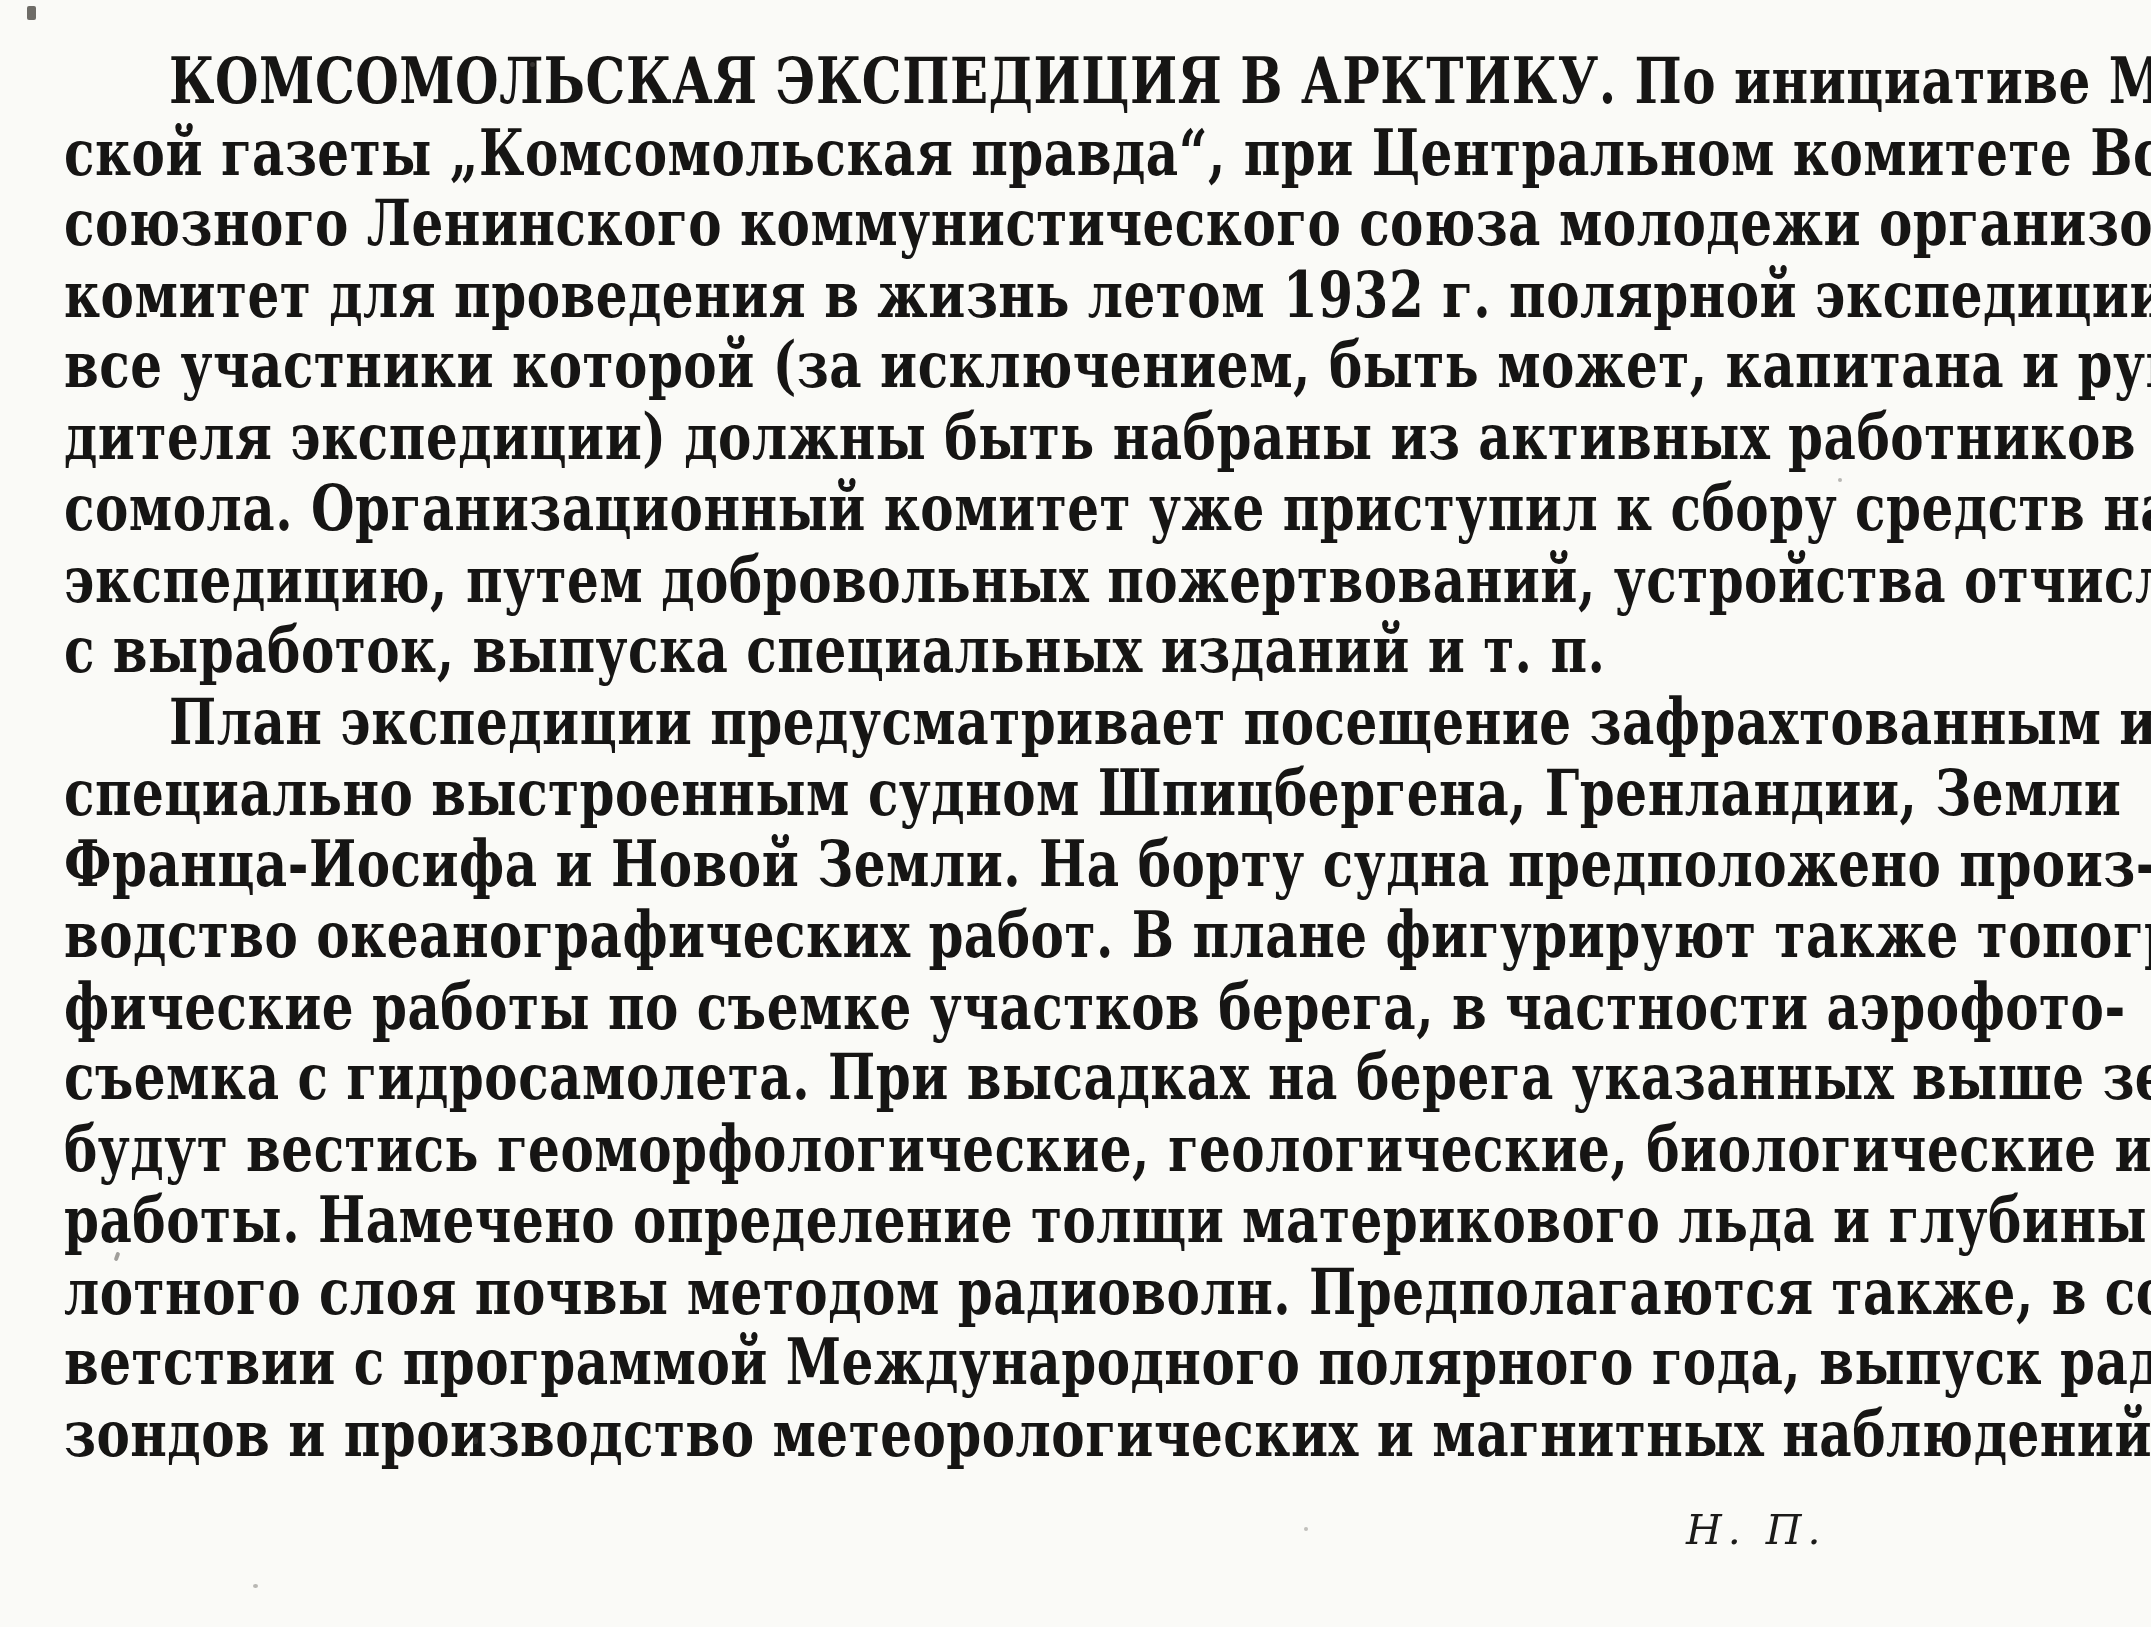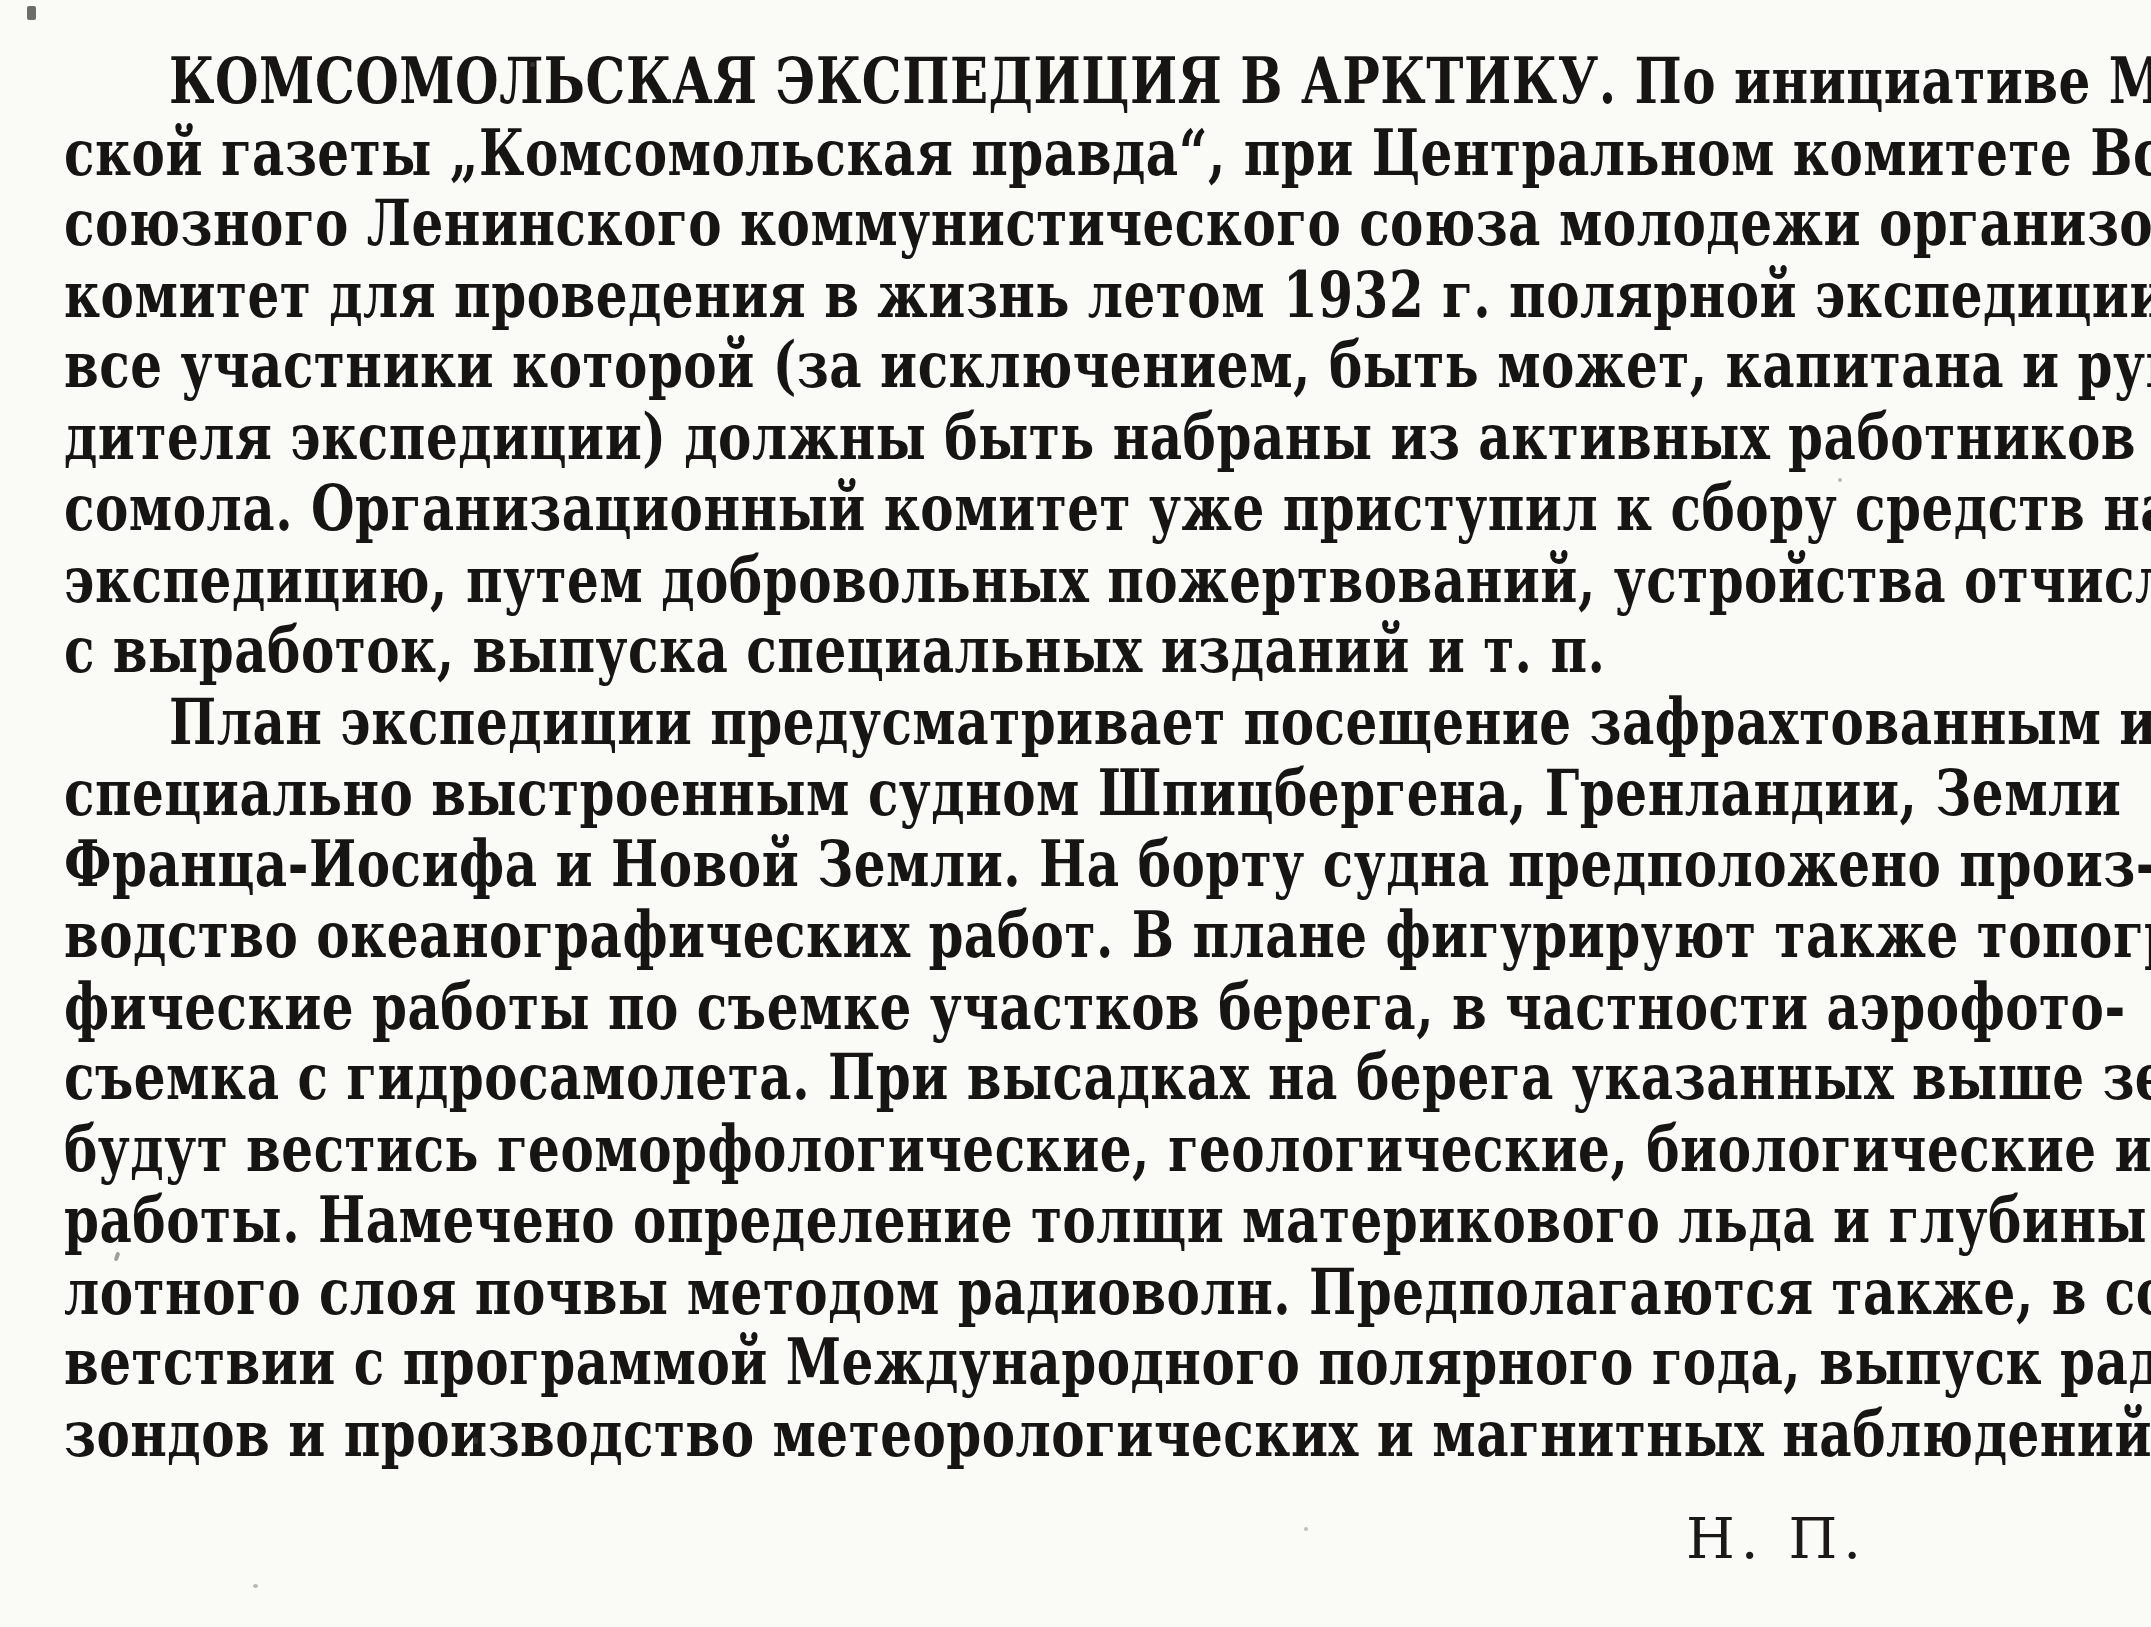--- a/index.html
+++ b/index.html
@@ -38,21 +38,22 @@
     text-align: left;
     text-align-last: left;
   }
   .line.indent {
     text-indent: 105px;
   }
   .signature {
     position: absolute;
     left: 1686px;
     top: 1506px;
-    font-size: 56px;
+    font-size: 41px;
+    font-style: italic;
     font-weight: 500;
     letter-spacing: 6px;
     color: #1b1a19;
   }
   .speck {
     position: absolute;
     background: #55524e;
     border-radius: 50%;
   }
   .speck.s1 { left: 27px;  top: 6px;    width: 9px;  height: 14px; border-radius: 2px; opacity: .85; }

